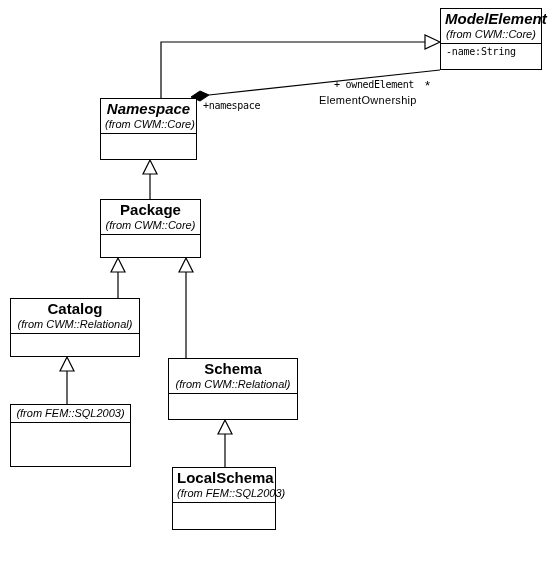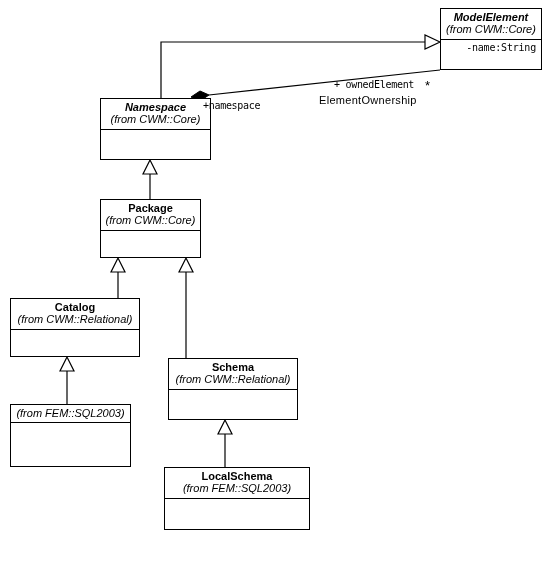--- a/index.html
+++ b/index.html
@@ -33,41 +33,40 @@
     flex-direction: column;
   }
   .uml-header {
     box-sizing: border-box;
     border-bottom: 1px solid #000000;
     padding: 2px 4px 3px 4px;
     text-align: center;
     line-height: 1.12;
   }
   .uml-name {
-    font-size: 11px;
+    font-size: 15px;
     font-weight: bold;
     color: #000000;
     white-space: nowrap;
     text-align: center;
   }
   .uml-name.abstract {
     font-style: italic;
   }
   .uml-from {
     font-size: 11px;
     font-style: italic;
     color: #000000;
     white-space: nowrap;
   }
   .uml-compartment {
     box-sizing: border-box;
     flex: 1 1 auto;
     padding: 2px 5px;
     min-height: 18px;
-    text-align: right;
   }
   .uml-attr {
     font-family: "DejaVu Sans Mono", monospace;
     font-size: 10px;
     color: #000000;
     white-space: nowrap;
     letter-spacing: -0.2px;
   }
   .edge-label {
     position: absolute;
@@ -140,21 +139,21 @@
   <div class="uml-class" style="left:440px; top:8px; width:102px; height:62px;">
     <div class="uml-header">
       <div class="uml-name abstract">ModelElement</div>
       <div class="uml-from">(from CWM::Core)</div>
     </div>
     <div class="uml-compartment">
       <div class="uml-attr">-name:String</div>
     </div>
   </div>
 
-  <div class="uml-class" style="left:100px; top:98px; width:111px; height:62px;">
+  <div class="uml-class" style="left:100px; top:98px; width:97px; height:62px;">
     <div class="uml-header">
       <div class="uml-name abstract">Namespace</div>
       <div class="uml-from">(from CWM::Core)</div>
     </div>
     <div class="uml-compartment"></div>
   </div>
 
   <div class="uml-class" style="left:100px; top:199px; width:101px; height:59px;">
     <div class="uml-header">
       <div class="uml-name">Package</div>
@@ -179,21 +178,21 @@
   </div>
 
   <div class="uml-class" style="left:168px; top:358px; width:130px; height:62px;gap:36px;">
     <div class="uml-header">
       <div class="uml-name">Schema</div>
       <div class="uml-from">(from CWM::Relational)</div>
     </div>
     <div class="uml-compartment"></div>
   </div>
 
-  <div class="uml-class" style="left:164px; top:467px; width:146px; height:63px;">
+  <div class="uml-class" style="left:172px; top:467px; width:104px; height:63px;">
     <div class="uml-header">
       <div class="uml-name">LocalSchema</div>
       <div class="uml-from">(from FEM::SQL2003)</div>
     </div>
     <div class="uml-compartment"></div>
   </div>
 
   <div class="edge-label mono" style="left:334px; top:55px;margin-top:24px;">+ ownedElement</div>
 
   <div class="edge-label mult" style="left:425px; top:78px;">*</div>

